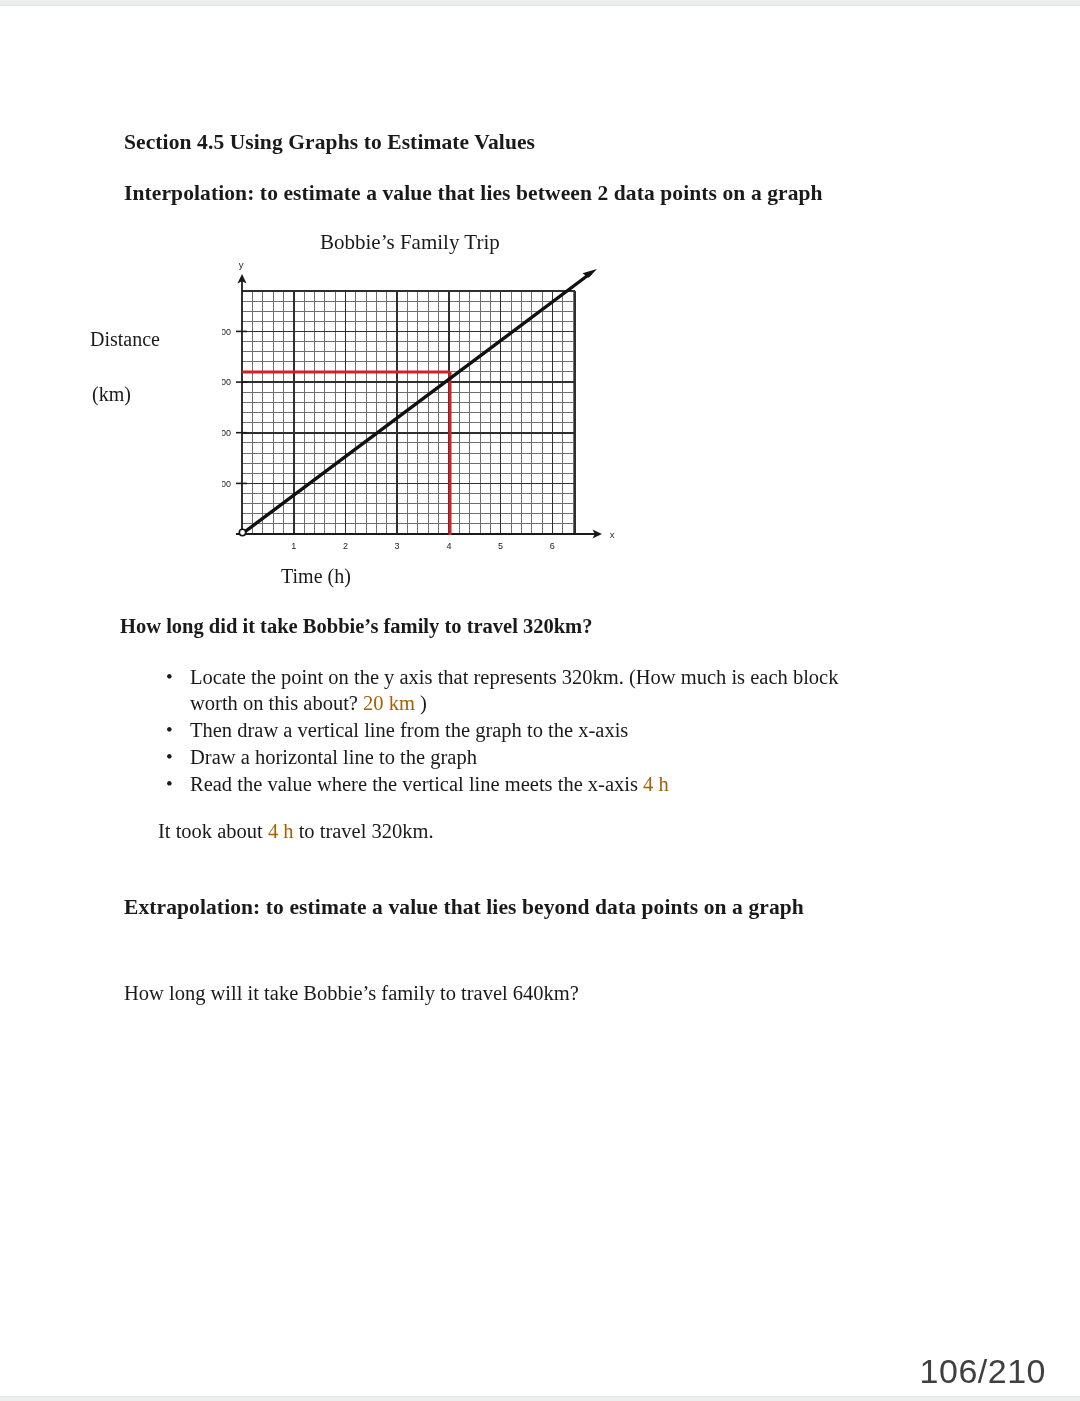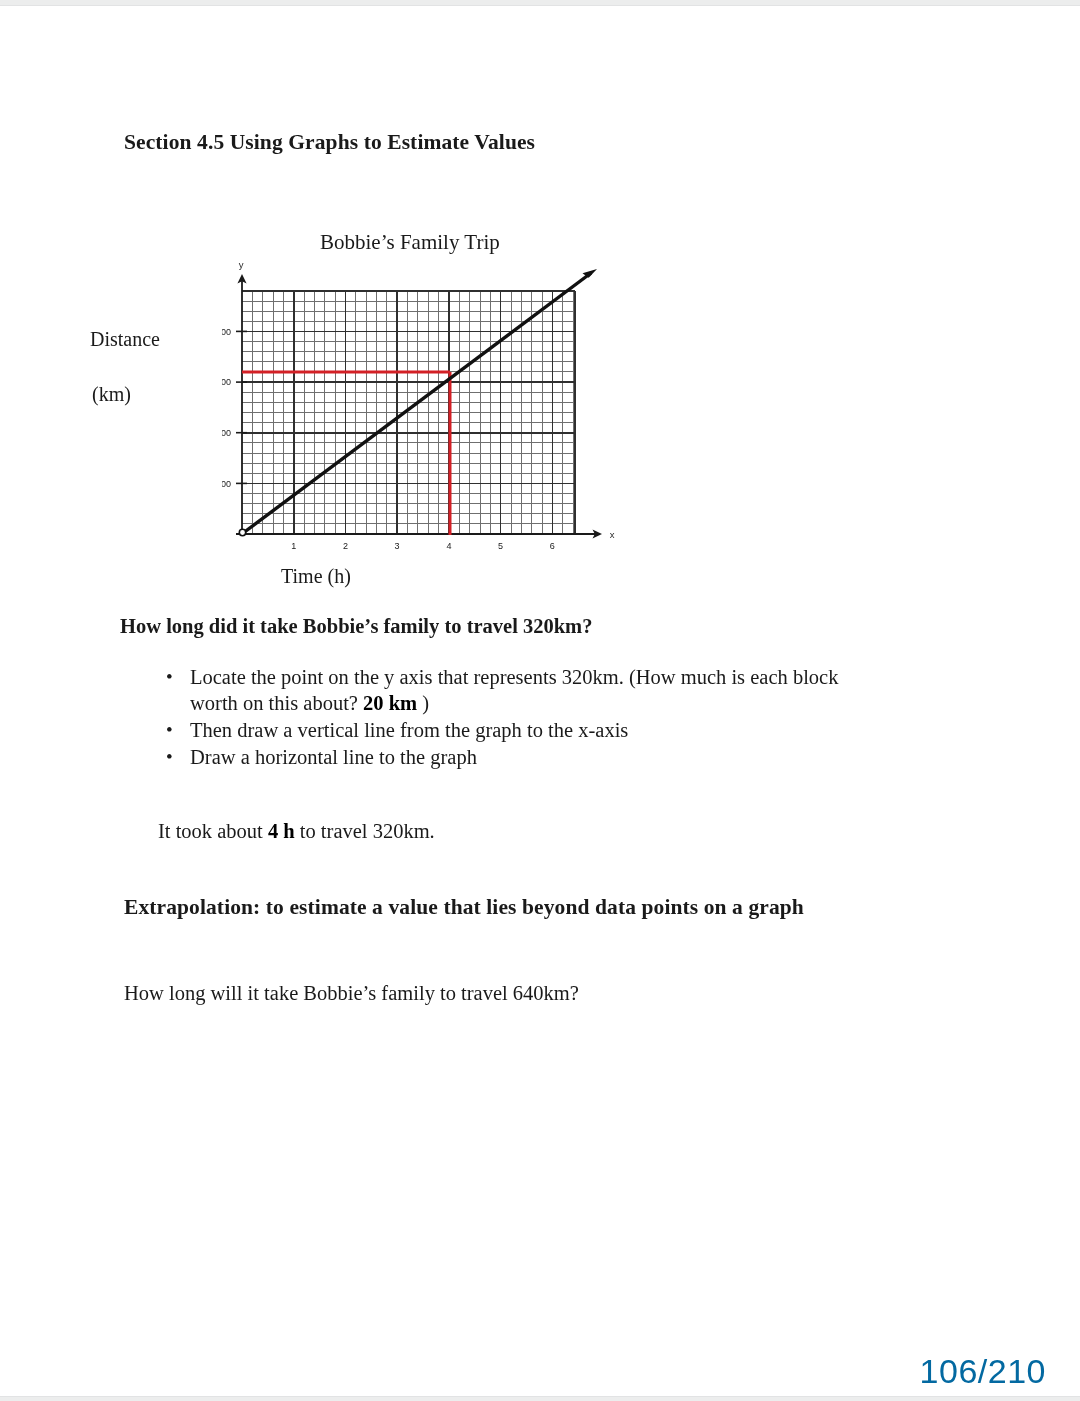--- a/index.html
+++ b/index.html
@@ -153,45 +153,46 @@
     top: 0;
     font-size: 19px;
   }
   .li-justify {
     text-align: justify;
     text-justify: inter-word;
   }
   .li-justify > .jline1 { display: block; }
 
   .red {
-    color: #000000;
-    font-weight: bold;
+    color: #a16207;
+    font-weight: normal;
     margin-top: 18px;
   }
 
   .page-number {
     position: absolute;
     right: 34px;
     top: 1352px;
     font-size: 34px;
-    color: #0369a1;
+    color: #404040;
     font-family: "Liberation Sans", sans-serif;
     letter-spacing: .5px;
     white-space: nowrap;
   }
 </style>
 </head>
 <body>
 
 <div class="top-rule"></div>
 
 <div class="page">
 
   <div class="h-section">Section 4.5 Using Graphs to Estimate Values</div>
 
+  <div class="h-interp">Interpolation: to estimate a value that lies between 2 data points on a graph</div>
 
   <div class="chart-title">Bobbie’s Family Trip</div>
   <div class="axis-label-distance">Distance</div>
   <div class="axis-label-km">(km)</div>
   <div class="axis-label-time">Time (h)</div>
 
   <svg class="plot-svg" width="400" height="320" viewBox="0 0 400 320">
 
     <g stroke="#6f6f6f" stroke-width="1" shape-rendering="crispEdges">
 
@@ -310,20 +311,23 @@
   <ul class="bullets">
     <li class="li-justify">
       <span class="jline1">Locate the point on the y axis that represents 320km. (How much is each block</span><span>worth on this about?  </span><span class="red">20 km</span><span> )</span>
     </li>
     <li>
       <span>Then draw a vertical line from the graph to the x-axis</span>
     </li>
     <li>
       <span>Draw a horizontal line to the graph</span>
     </li>
+    <li>
+      <span>Read the value where the vertical line meets the x-axis </span><span class="red">4 h</span>
+    </li>
   </ul>
 
   <div class="answer-line"><span>It took about </span><span class="red">4 h</span><span> to travel 320km.</span></div>
 
   <div class="h-extrap">Extrapolation: to estimate a value that lies beyond data points on a graph</div>
 
   <div class="q-extrap">How long will it take Bobbie’s family to travel 640km?</div>
 
   <div class="page-number">106/210</div>
 </div>

